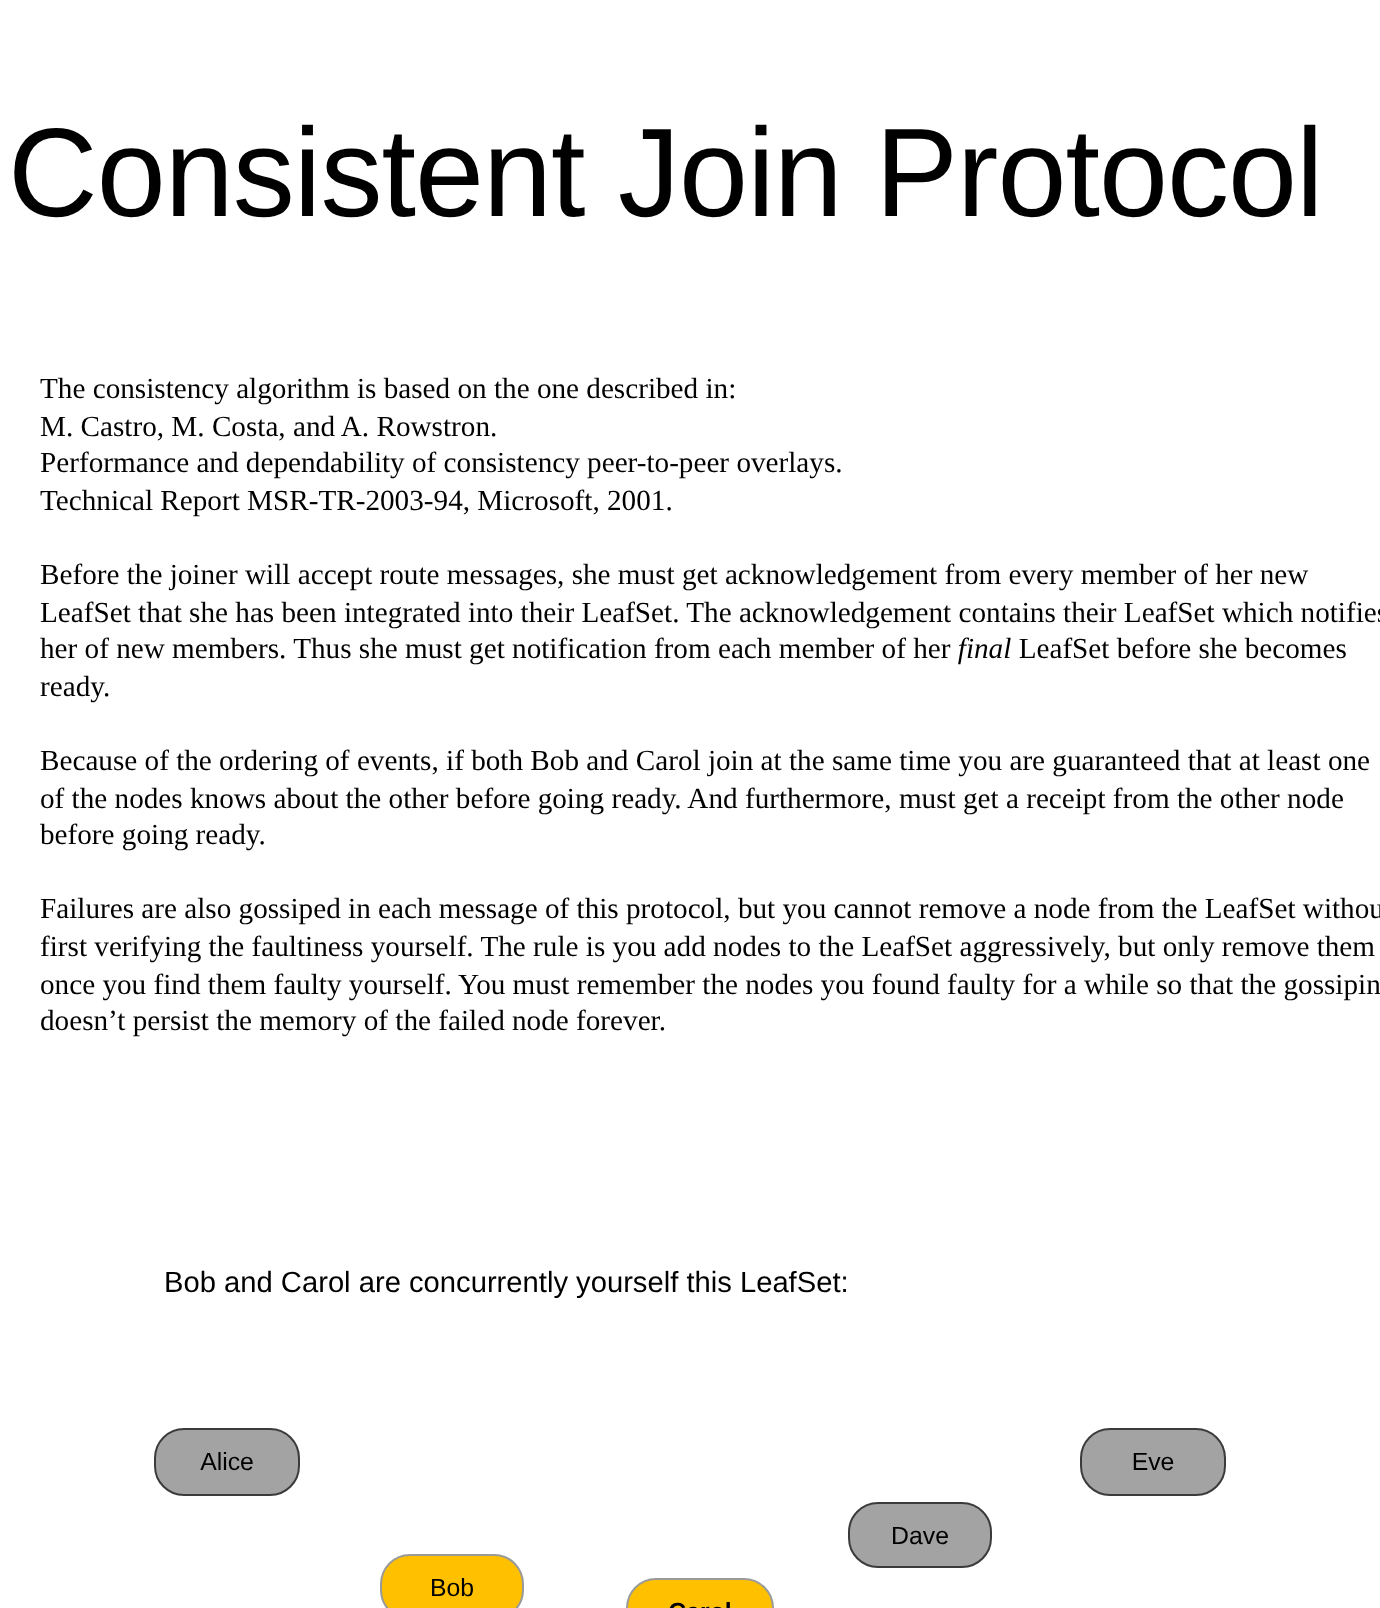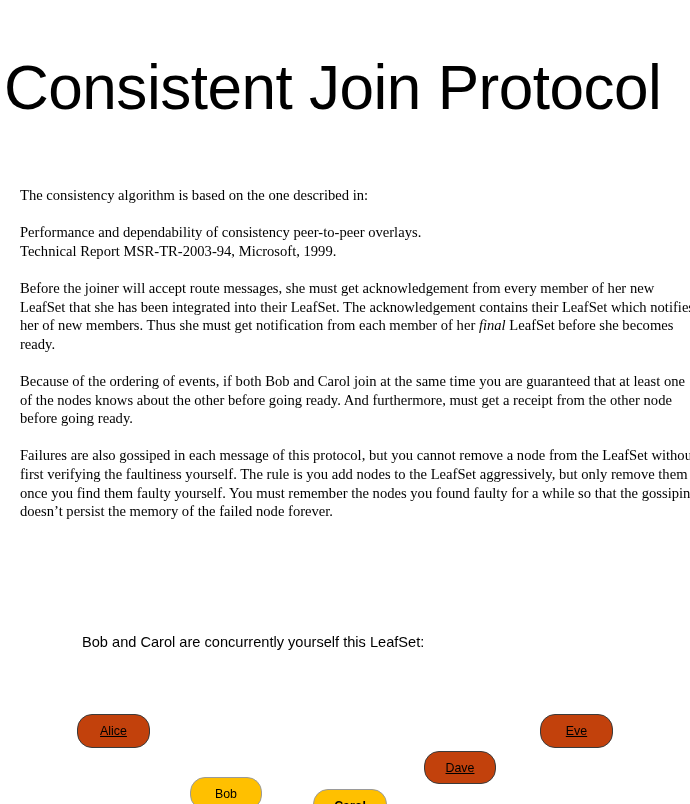--- a/index.html
+++ b/index.html
@@ -73,23 +73,22 @@
     border-radius: 15px;
     display: flex;
     align-items: center;
     justify-content: center;
     font-size: 12.4px;
     line-height: 14px;
     color: #000000;
     pointer-events: auto;
   }
   .node.plain {
-    background: #c2410c;
+    background: #a3a3a3;
     border: 1.1px solid #3b3b3b;
-    text-decoration: underline;
   }
   .node.joining {
     background: #FFC000;
     border: 1.4px solid #9a9a9a;
     margin-top: 21px;
   }
 
   #node-alice { left: 77px;  top: 714px; width: 73px; height: 34px; }
   #node-bob   { left: 190px; top: 756px; width: 72px; height: 33px; }
   #node-carol { left: 313px; top: 768px; width: 74px; height: 34px; font-weight: bold; }
@@ -98,23 +97,23 @@
 </style>
 </head>
 <body>
 
 <h1 id="slide-title">Consistent Join Protocol</h1>
 
 <div id="body-copy">
 
   <p class="para">
     <span>The consistency algorithm is based on the one described in:</span><br>
-    <br>
+    <span>M. Castro, M. Costa, and A. Rowstron.</span><br>
     <span>Performance and dependability of consistency peer-to-peer overlays.</span><br>
-    <span>Technical Report MSR-TR-2003-94, Microsoft, 1999.</span>
+    <span>Technical Report MSR-TR-2003-94, Microsoft, 2001.</span>
   </p>
 
   <p class="para"><span>Before the joiner will accept route messages, she must get acknowledgement from every member of her new LeafSet that she has been integrated into their LeafSet.  The acknowledgement contains their LeafSet which notifies her of new members.  Thus she must get notification from each member of her </span><span class="ital">final</span><span> LeafSet before she becomes ready.</span></p>
 
   <p class="para">Because of the ordering of events, if both Bob and Carol join at the same time you are guaranteed that at least one of the nodes knows about the other before going ready.  And furthermore, must get a receipt from the other node before going ready.</p>
 
   <p class="para">Failures are also gossiped in each message of this protocol, but you cannot remove a node from the LeafSet without first verifying the faultiness yourself.  The rule is you add nodes to the LeafSet aggressively, but only remove them once you find them faulty yourself.  You must remember the nodes you found faulty for a while so that the gossiping doesn’t persist the memory of the failed node forever.</p>
 
 </div>
 

